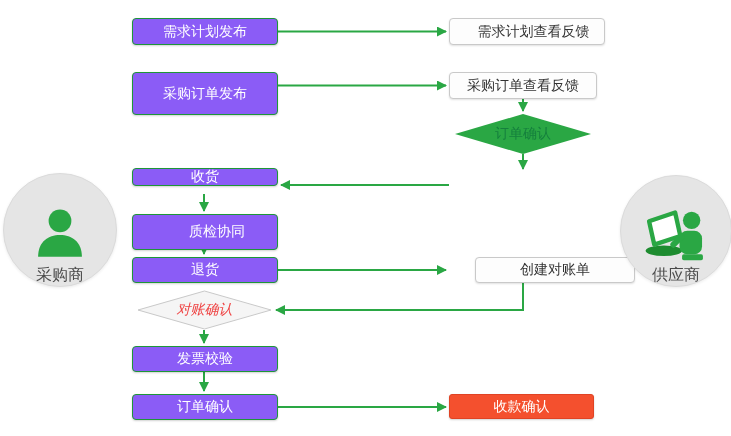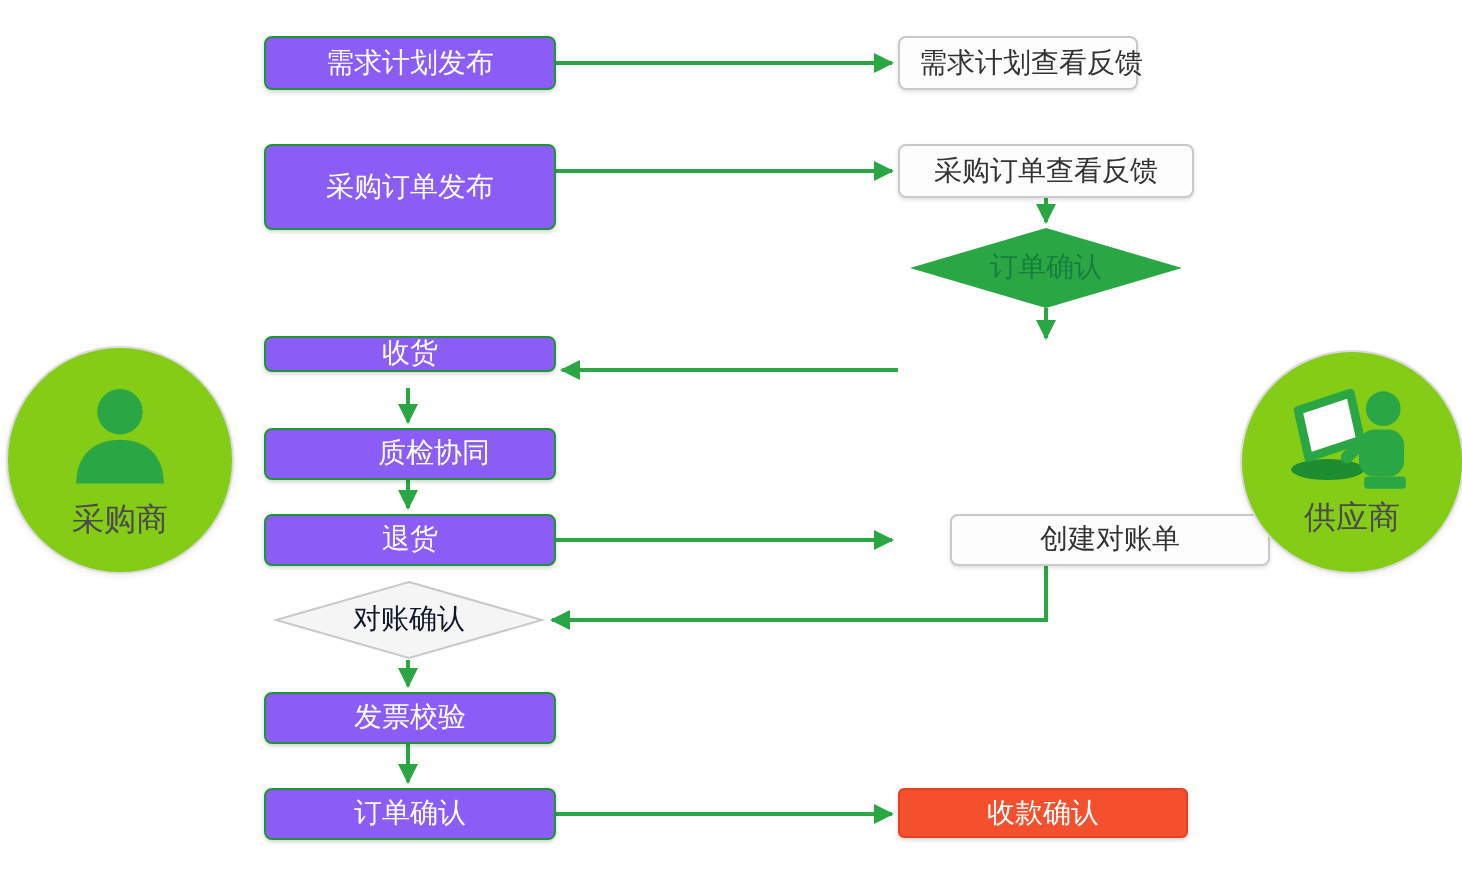--- a/index.html
+++ b/index.html
@@ -24,25 +24,25 @@
     background:#F4502E;border:1px solid #E04324;border-radius:3px;color:#fff;
     box-shadow:0 1px 2px rgba(0,0,0,.18);
   }
   .diamond{position:absolute;}
   .diamond svg{position:absolute;left:0;top:0;}
   .diamond .dlabel{
     position:absolute;left:0;top:0;width:100%;height:100%;
     display:flex;align-items:center;justify-content:center;font-size:14px;
   }
   .diamond.green .dlabel{color:#15803d;}
-  .diamond.light .dlabel{color:#0f172a;}
+  .diamond.light .dlabel{color:#ef4444;font-style:italic;}
   .circle{
-    position:absolute;border-radius:50%;background:#84cc16;border:1px solid #DBDBDB;
+    position:absolute;border-radius:50%;background:#e5e5e5;border:1px solid #DBDBDB;
     box-shadow:0 1px 3px rgba(0,0,0,.08);
-    display:flex;flex-direction:column;align-items:center;justify-content:center;
+    display:flex;flex-direction:column;align-items:center;justify-content:flex-end;
   }
   .circle .clabel{font-size:16px;color:#4A4A4A;margin-top:2px;}
 </style>
 </head>
 <body>
 
 <div class="canvas">
 
   <svg class="wires" viewBox="0 0 731 436">
     <defs>
@@ -65,36 +65,36 @@
       <line x1="278" y1="407" x2="446" y2="407" marker-end="url(#arr)"></line>
     </g>
   </svg>
 
   <div class="node gbox" style="left:132px;top:18px;width:146px;height:27px;">需求计划发布</div>
 
   <div class="node gbox" style="left:132px;top:72px;width:146px;height:43px;">采购订单发布</div>
 
   <div class="node gbox" style="left:132px;top:168px;width:146px;height:18px;">收货</div>
 
-  <div class="node gbox" style="left:132px;top:214px;width:146px;height:26px;padding-left:24px;">质检协同</div>
+  <div class="node gbox" style="left:132px;top:214px;width:146px;height:36px;padding-left:24px;">质检协同</div>
 
   <div class="node gbox" style="left:132px;top:257px;width:146px;height:26px;">退货</div>
 
   <div class="diamond light" style="left:136px;top:290px;width:137px;height:40px;">
     <svg width="137" height="40">
       <polygon points="68.5,1 135,20 68.5,39 2,20" fill="#F5F5F5" stroke="#C9C9C9" stroke-width="1"></polygon>
     </svg>
     <span class="dlabel">对账确认</span>
   </div>
 
   <div class="node gbox" style="left:132px;top:346px;width:146px;height:26px;">发票校验</div>
 
   <div class="node gbox" style="left:132px;top:394px;width:146px;height:26px;">订单确认</div>
 
-  <div class="node wbox" style="left:449px;top:18px;width:120px;height:27px;padding-left:13px;">需求计划查看反馈</div>
+  <div class="node wbox" style="left:449px;top:18px;width:156px;height:27px;padding-left:13px;">需求计划查看反馈</div>
 
   <div class="node wbox" style="left:449px;top:72px;width:148px;height:27px;">采购订单查看反馈</div>
 
   <div class="diamond green" style="left:455px;top:114px;width:136px;height:40px;">
     <svg width="136" height="40">
       <polygon points="68,0 136,20 68,40 0,20" fill="#2AA744"></polygon>
     </svg>
     <span class="dlabel">订单确认</span>
   </div>
 

